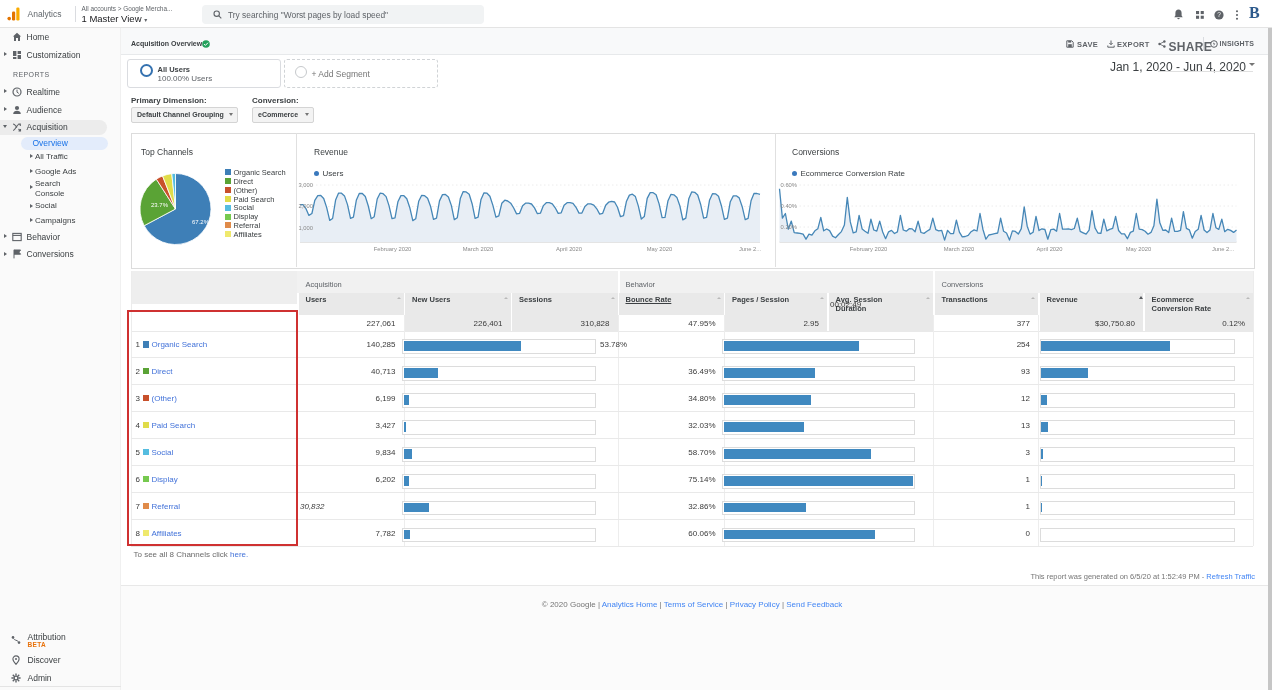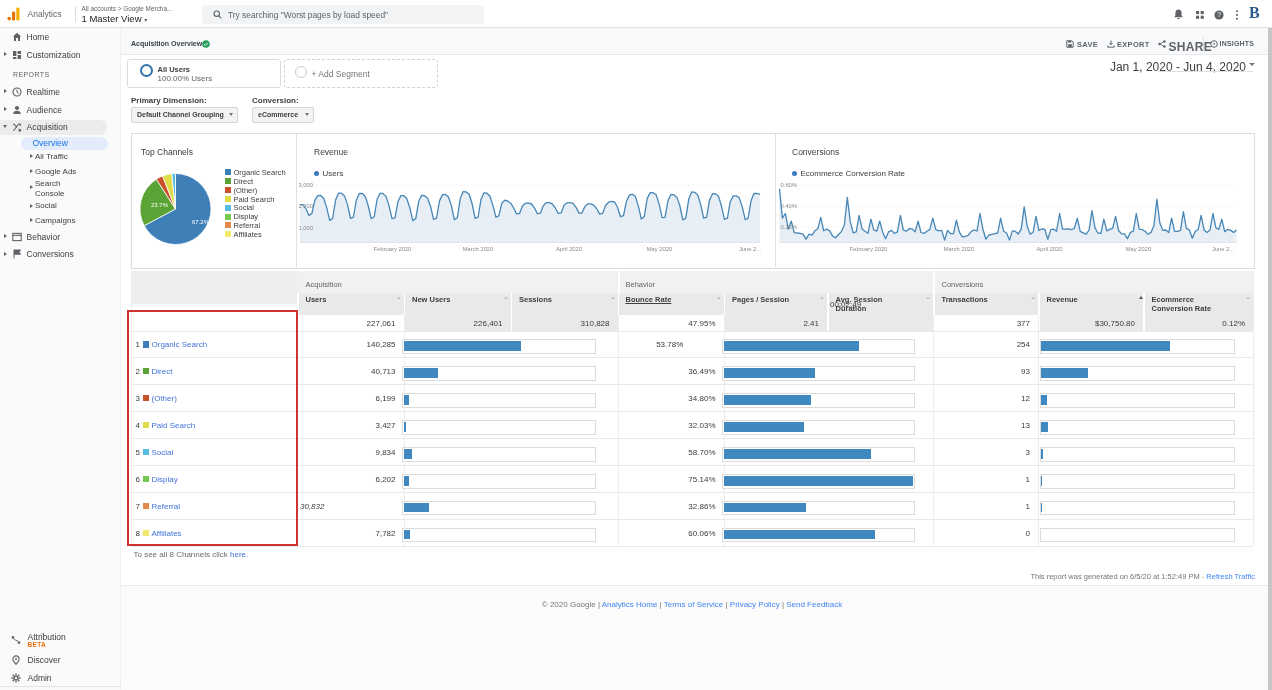--- a/index.html
+++ b/index.html
@@ -309,21 +309,21 @@
 <div class="abs" style="left:405.0px;top:314.5px;width:105.5px;height:16px;background:#e9e9e9;"></div>
 <div class="abs" style="left:512.0px;top:314.5px;width:105.5px;height:16px;background:#e9e9e9;"></div>
 <div class="abs" style="left:725.0px;top:314.5px;width:102.0px;height:16px;background:#e9e9e9;"></div>
 <div class="abs" style="left:828.5px;top:314.5px;width:104.5px;height:16px;background:#e9e9e9;"></div>
 <div class="abs" style="left:1039.5px;top:314.5px;width:103.5px;height:16px;background:#e9e9e9;"></div>
 <div class="abs" style="left:1144.5px;top:314.5px;width:108.5px;height:16px;background:#e9e9e9;"></div>
 <div class="abs t8 dk" style="left:300px;top:318.5px;width:95.5px;text-align:right;">227,061</div>
 <div class="abs t8 dk" style="left:406.5px;top:318.5px;width:96.0px;text-align:right;">226,401</div>
 <div class="abs t8 dk" style="left:513.5px;top:318.5px;width:96.0px;text-align:right;">310,828</div>
 <div class="abs t8 dk" style="left:620.5px;top:318.5px;width:95.0px;text-align:right;">47.95%</div>
-<div class="abs t8 dk" style="left:726.5px;top:318.5px;width:92.5px;text-align:right;">2.41</div>
+<div class="abs t8 dk" style="left:726.5px;top:318.5px;width:92.5px;text-align:right;">2.95</div>
 <div class="abs t8 dk" style="left:830px;top:300px;width:95px;text-align:left;">00:02:49</div>
 <div class="abs t8 dk" style="left:936px;top:318.5px;width:94px;text-align:right;">377</div>
 <div class="abs t8 dk" style="left:1041px;top:318.5px;width:94px;text-align:right;">$30,750.80</div>
 <div class="abs t8 dk" style="left:1146px;top:318.5px;width:99px;text-align:right;">0.12%</div>
 <div class="abs" style="left:130.5px;top:330.5px;width:1122.5px;height:1px;background:#e9e9e9;"></div>
 <div class="abs" style="left:130.5px;top:271px;width:1px;height:275px;background:#ececec;"></div>
 <div class="abs" style="left:1252.5px;top:271px;width:1px;height:275px;background:#ececec;"></div>
 <div class="abs" style="left:297px;top:314.5px;width:1px;height:231.5px;background:#ededed;"></div>
 <div class="abs" style="left:403.5px;top:314.5px;width:1px;height:231.5px;background:#ededed;"></div>
 <div class="abs" style="left:617.5px;top:314.5px;width:1px;height:231.5px;background:#ededed;"></div>
@@ -332,21 +332,21 @@
 <div class="abs" style="left:1038px;top:314.5px;width:1px;height:231.5px;background:#ededed;"></div>
 
   <div class="abs" style="left:130.5px;top:330.5px;width:1122.5px;height:26.94px;border-bottom:1px solid #e9e9e9;"></div>
   <div class="abs t8 dk" style="left:131px;top:340.2px;width:9px;text-align:right;">1</div>
   <div class="abs" style="left:142.5px;top:341.0px;width:6.5px;height:6.5px;background:#3e7fb7;"></div>
   <div class="abs t8" style="left:151.5px;top:340.2px;color:#4272d9;">Organic Search</div>
   <div class="abs t8 dk" style="left:300px;top:340.2px;width:95.5px;text-align:right;">140,285</div>
   <div class="abs barbox" style="left:402px;top:339.3px;width:192px;">
     <div class="bar" style="width:117.4px;"></div>
   </div>
-  <div class="abs t8 dk" style="left:622px;top:340.2px;width:95.5px;text-align:center;">53.78%</div>
+  <div class="abs t8 dk" style="left:600px;top:340.2px;width:95.5px;text-align:left;">53.78%</div>
   <div class="abs barbox" style="left:722px;top:339.3px;width:191px;">
     <div class="bar" style="width:135.3px;"></div>
   </div>
   <div class="abs t8 dk" style="left:934px;top:340.2px;width:96px;text-align:right;">254</div>
   <div class="abs barbox" style="left:1039.5px;top:339.3px;width:193px;">
     <div class="bar" style="width:129.4px;"></div>
   </div>
   <div class="abs" style="left:130.5px;top:357.4px;width:1122.5px;height:26.94px;border-bottom:1px solid #e9e9e9;"></div>
   <div class="abs t8 dk" style="left:131px;top:367.1px;width:9px;text-align:right;">2</div>
   <div class="abs" style="left:142.5px;top:367.9px;width:6.5px;height:6.5px;background:#5aa335;"></div>

